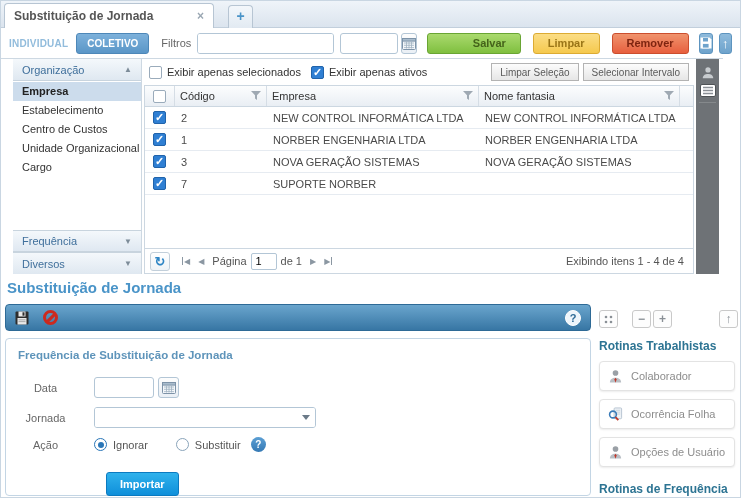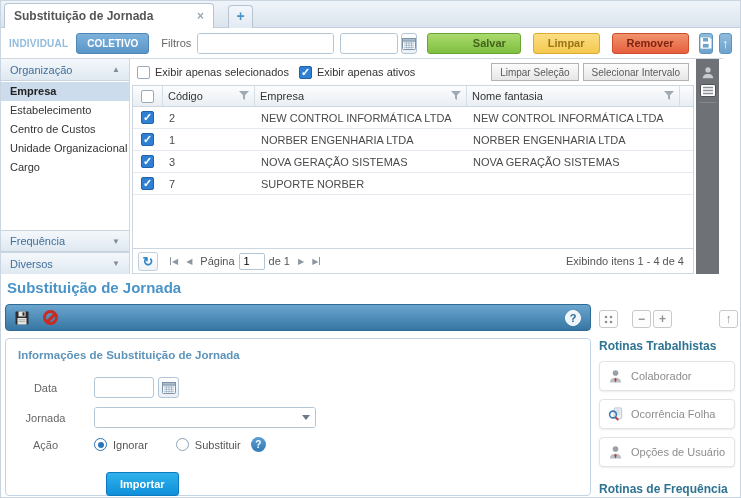--- a/index.html
+++ b/index.html
@@ -27,21 +27,21 @@
   .btn { border-radius:3px; font-size:11px; font-weight:bold; height:21px; padding:0 14px; cursor:pointer; }
   .btn-salvar { margin-left:10px; background:linear-gradient(#aada6e,#7fbf3f); border:1px solid #69a534; color:#44631a;padding-left:45px; }
   .btn-limpar { margin-left:12px; background:linear-gradient(#fbdd85,#f5c94e); border:1px solid #dcab33; color:#9a7517; }
   .btn-remover { margin-left:12px; background:linear-gradient(#f0936d,#e75f3e); border:1px solid #cb4e2e; color:#7e2410; }
   .iconbtn-blue { width:22px; height:21px; border:1px solid #5d94bf; border-radius:3px; background:linear-gradient(#8fbbdc,#6ea3cc); display:flex; align-items:center; justify-content:center; cursor:pointer; }
   .iconbtn-blue.first { margin-left:10px; }
   .iconbtn-blue + .iconbtn-blue { margin-left:6px; }
   .up-arrow { color:#fff; font-size:13px; font-weight:bold; line-height:1; }
 
   
-  .sel-area { position:absolute; top:57px; left:0; width:722px; height:216px; display:flex; border-top:1px solid #cdd8e2; background:#fff; }
+  .sel-area { position:absolute; top:57px; left:0; width:722px; height:216px; display:flex; border-top:1px solid #cdd8e2; background:#fff;padding-left:12px; }
   .sidebar { width:129px; border-right:1px solid #cdd8e2; display:flex; flex-direction:column; background:#fff; }
   .acc-h { height:22px; background:linear-gradient(#f4f8fb,#dfe8f1); border-bottom:1px solid #c8d4de; display:flex; align-items:center; padding:0 9px; font-size:11px; color:#3f6f9b; cursor:pointer; flex:none; }
   .acc-h .arr { margin-left:auto; font-size:8px; color:#7d8c99; }
   .acc-h.bt { border-top:1px solid #c8d4de; }
   .acc-items { flex:1; padding-top:1px; }
   .acc-item { height:19px; line-height:19px; padding-left:9px; font-size:11px; color:#333; cursor:pointer; }
   .acc-item.sel { background:#ccdcec; font-weight:bold; color:#222; }
 
   .grid-region { flex:1; display:flex; flex-direction:column; background:#fff; padding:0 2px; }
   .opts-row { height:26px; display:flex; align-items:center; padding:0 5px; flex:none; }
@@ -289,21 +289,21 @@
           <rect x="7.5" y="1.3" width="2" height="3.4" fill="#2d2d2d"></rect>
           <rect x="2.5" y="7" width="9" height="6.5" fill="#e8e8e8"></rect>
           <path d="M3.5 8.8h7M3.5 10.6h7" stroke="#9a9a9a" stroke-width=".8"></path>
         </svg>
       <span class="gap"></span>
       <div class="block-icon"></div>
       <div class="help-circ">?</div>
     </div>
 
     <div class="form-panel">
-      <div class="fp-head">Informações de Substituição de Jornada</div>
+      <div class="fp-head">Frequência de Substituição de Jornada</div>
 
       <div class="f-row first">
         <span class="f-lbl">Data</span>
         <input class="f-inp" type="text" value="" style="">
         <div class="cal-btn" style="margin-left:4px;">
           <svg width="14" height="13" viewBox="0 0 14 13">
               <rect x="0.5" y="1.5" width="13" height="11" rx="1" fill="#f4f7fa" stroke="#7d93a8"></rect>
               <rect x="0.5" y="1.5" width="13" height="2.6" fill="#a9bccd" stroke="#7d93a8"></rect>
               <path d="M2 6h10M2 8.3h10M2 10.6h10M4.5 4.5v7M7 4.5v7M9.5 4.5v7" stroke="#9fb2c2" stroke-width=".8"></path>
             </svg>

